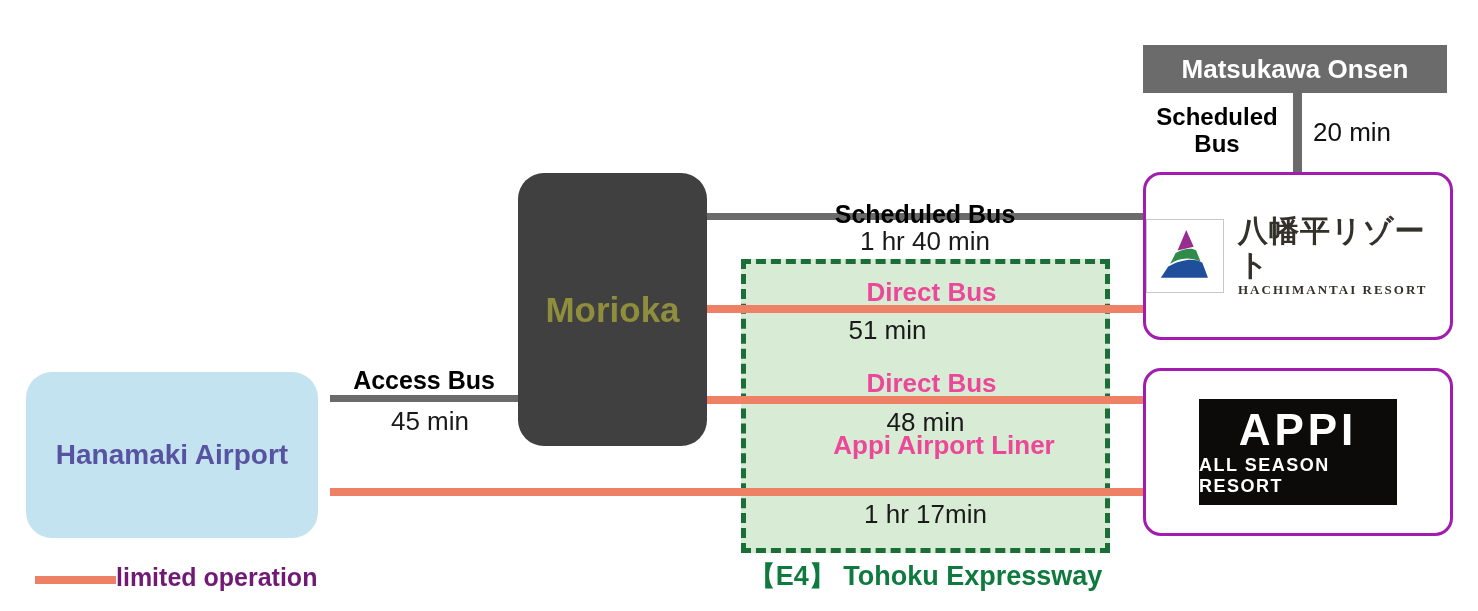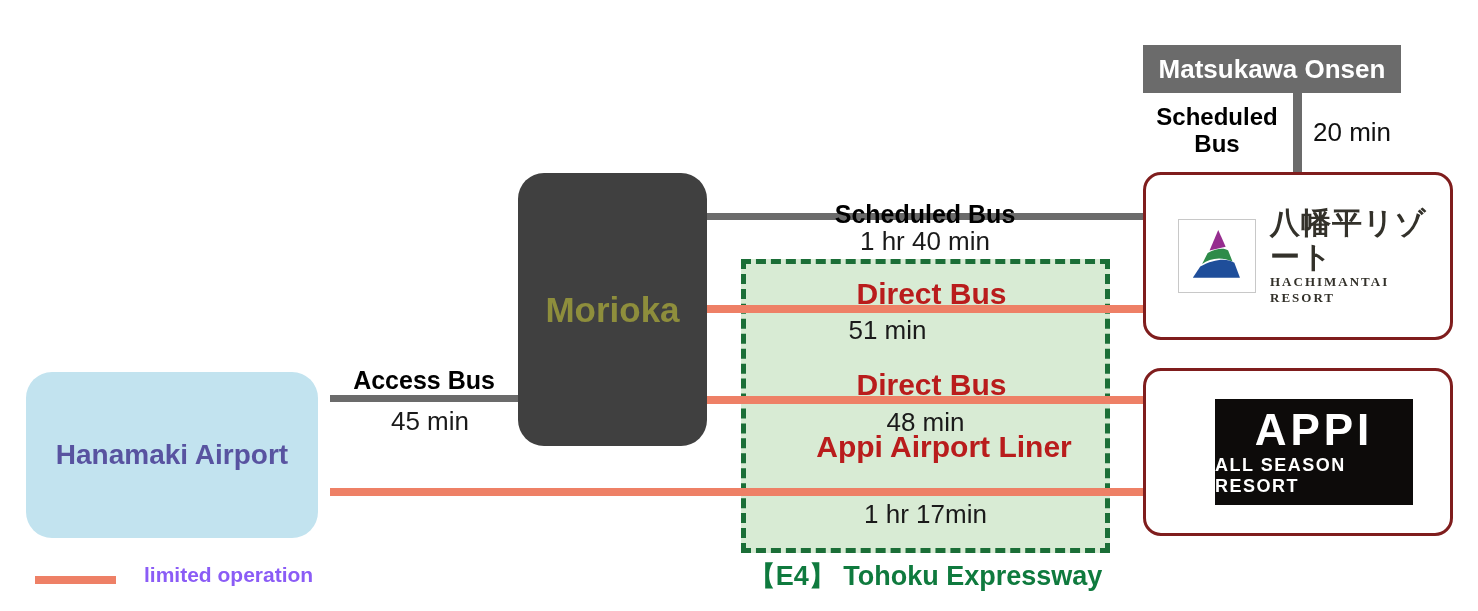--- a/index.html
+++ b/index.html
@@ -11,21 +11,21 @@
     width: 1478px;
     height: 611px;
     background: #ffffff;
     overflow: hidden;
   }
 
   .abs { position: absolute; }
 
   
   .matsukawa-header {
-    left: 1143px; top: 45px; width: 258px; height: 48px;
+    left: 1143px; top: 45px; width: 304px; height: 48px;
     background: #6b6b6b; color: #ffffff;
     font-size: 26px; font-weight: bold;
     display: flex; align-items: center; justify-content: center;
     z-index: 4;
   }
   .matsukawa-vline {
     left: 1293px; top: 92px; width: 9px; height: 81px;
     background: #6b6b6b; z-index: 2;
   }
   .matsukawa-bus-label {
@@ -34,25 +34,24 @@
     line-height: 27px; color: #000000; z-index: 3;
   }
   .matsukawa-duration {
     left: 1306px; top: 117px; width: 140px;
     font-size: 26px; color: #111111; z-index: 3; margin-left: 7px;
   }
 
   .resort-box {
     width: 310px; height: 168px;
     background: #ffffff;
-    border: 3px solid #7f1d1d;
+    border: 3px solid #a21caf;
     border-radius: 18px;
     display: flex; align-items: center; justify-content: center;
     z-index: 4;
-    padding-left: 32px;
   }
   .hachimantai-box { left: 1143px; top: 172px; gap: 14px; }
   .appi-box { left: 1143px; top: 368px; }
 
   .hachi-logo {
     width: 78px; height: 74px;
     border: 1px solid #c8c8c8;
     background: #ffffff;
     display: flex; align-items: center; justify-content: center;
     flex: 0 0 auto;
@@ -109,37 +108,37 @@
   .line-direct51  { left: 707px; top: 305px; width: 436px; height: 8px; }
   .line-access    { left: 330px; top: 395px; width: 188px; height: 7px; }
   .line-direct48  { left: 707px; top: 396px; width: 436px; height: 8px; }
   .line-liner     { left: 330px; top: 488px; width: 813px; height: 8px; }
 
   
   .route-label {
     text-align: center; z-index: 3; white-space: nowrap;
   }
   .route-label.bold-black { font-size: 25px; font-weight: bold; color: #000000; }
-  .route-label.bold-orange { font-size: 30px; font-weight: bold; color: #b91c1c; padding-left: 12px; }
+  .route-label.bold-orange { font-size: 26px; font-weight: bold; color: #ec4899; padding-left: 12px; }
   .route-label.duration { font-size: 26px; color: #1a1a1a; }
 
   .lbl-scheduled { left: 707px; top: 200px; width: 436px; }
   .dur-scheduled { left: 707px; top: 226px; width: 436px; }
   .lbl-direct51  { left: 741px; top: 277px; width: 369px; }
   .dur-direct51  { left: 741px; top: 315px; width: 293px; }
   .lbl-access    { left: 330px; top: 366px; width: 188px; font-size: 24px; }
   .dur-access    { left: 336px; top: 406px; width: 188px; }
   .lbl-direct48  { left: 741px; top: 368px; width: 369px; }
   .dur-direct48  { left: 741px; top: 407px; width: 369px; }
   .lbl-liner     { left: 741px; top: 430px; width: 394px; }
   .dur-liner     { left: 741px; top: 499px; width: 369px; }
 
   
   .legend-line { left: 35px; top: 576px; width: 81px; height: 8px; background: #ee8066; }
-  .legend-label { left: 144px; top: 563px; font-size: 21px; font-weight: bold; color: #8b5cf6; white-space: nowrap; }
+  .legend-label { left: 116px; top: 563px; font-size: 25px; font-weight: bold; color: #701a75; white-space: nowrap; }
 </style>
 </head>
 <body>
 
 <div class="stage">
 
   <div class="abs matsukawa-header">
     <span>Matsukawa Onsen</span>
   </div>
   <div class="abs matsukawa-vline"></div>

